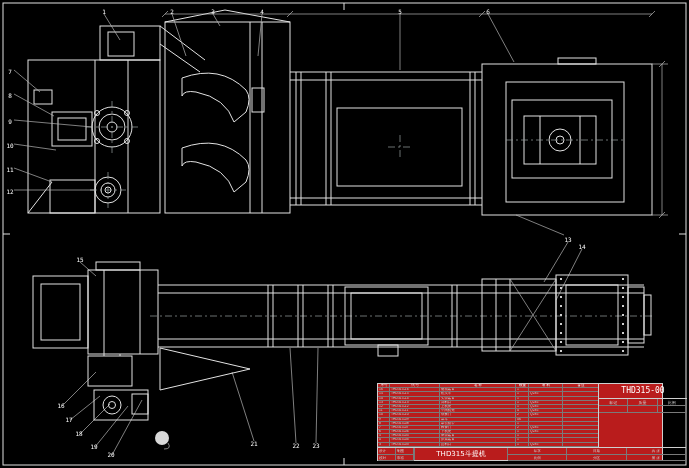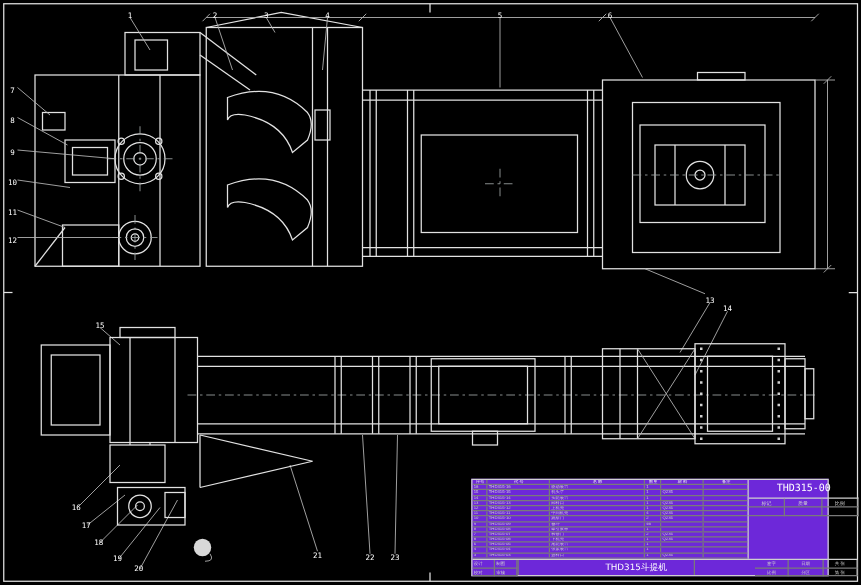--- a/index.html
+++ b/index.html
@@ -9,38 +9,38 @@
   #cad line,#cad rect,#cad path,#cad circle,#cad polyline{
       stroke:#e2e2e2;fill:none;stroke-width:1;}
   #cad .cl{stroke:#9aa0a0;stroke-width:.7;stroke-dasharray:7 3 2 3;}
   #cad .thin{stroke:#b5b5b5;stroke-width:.7;}
   #cad .bolt{stroke:#cfcfcf;stroke-width:2;stroke-dasharray:2 7;}
   #cad text.callout{stroke:none;fill:#ffffff;
       font:6px "DejaVu Sans Mono",monospace;text-anchor:middle;}
   #cad .fillw{fill:#d8d8d8;stroke:none;}
   
   .tblock{position:absolute;left:377px;top:383px;width:286px;height:78px;
-      border:1px solid #cfcfcf;box-sizing:border-box;background:#6d28d9;}
+      border:1px solid #cfcfcf;box-sizing:border-box;background:#b91c1c;}
   .plist{position:absolute;left:0;top:0;width:221px;height:63px;
       border-right:1px solid #cfcfcf;box-sizing:border-box;overflow:hidden;}
   .prow{display:flex;height:4.2px;border-bottom:.5px solid #7a7a7a;
       box-sizing:border-box;overflow:hidden;}
   .pc{font-size:3.4px;line-height:3.8px;color:#cfcfcf;
       border-right:.5px solid #7a7a7a;box-sizing:border-box;
       overflow:hidden;white-space:nowrap;padding-left:1px;}
   .pc0{width:12px}.pc1{width:50px}.pc2{width:76px}.pc3{width:13px}.pc4{width:34px}.pc5{flex:1;border-right:none}
   .phead .pc{color:#efefef;text-align:center;}
   .tright{position:absolute;left:221px;top:0;width:88px;height:63px;box-sizing:border-box;}
   .dwgno{height:14px;border-bottom:1px solid #cfcfcf;color:#fff;font-size:8px;
       line-height:14px;text-align:center;font-family:"DejaVu Sans Mono",monospace;}
   .tgrid{display:grid;grid-template-columns:1fr 1fr 1fr;}
   .tgrid span{font-size:4px;color:#cfcfcf;border-right:.5px solid #7a7a7a;
       border-bottom:.5px solid #7a7a7a;height:7px;line-height:7px;text-align:center;box-sizing:border-box;}
   .tbot{position:absolute;left:0;top:63px;width:308px;height:13px;
-      border-top:1px solid #cfcfcf;display:flex;box-sizing:border-box;gap:48px;}
+      border-top:1px solid #cfcfcf;display:flex;box-sizing:border-box;}
   .sign{width:36px;border-right:.5px solid #7a7a7a;}
   .sign>div{display:flex;height:6.5px;}
   .sign span{flex:1;font-size:3.5px;color:#cfcfcf;border-right:.5px solid #7a7a7a;
       border-bottom:.5px solid #7a7a7a;line-height:6.5px;padding-left:1px;box-sizing:border-box;overflow:hidden;}
   .ttitle{width:92px;color:#fff;font-size:7px;line-height:13px;text-align:center;
       border-right:.5px solid #7a7a7a;font-family:"DejaVu Sans",sans-serif;overflow:hidden;}
   .trm{flex:1;}
   .trm>div{display:flex;height:6.5px;}
   .trm span{flex:1;font-size:3.5px;color:#cfcfcf;border-right:.5px solid #7a7a7a;
       border-bottom:.5px solid #7a7a7a;line-height:6.5px;text-align:center;box-sizing:border-box;overflow:hidden;}

